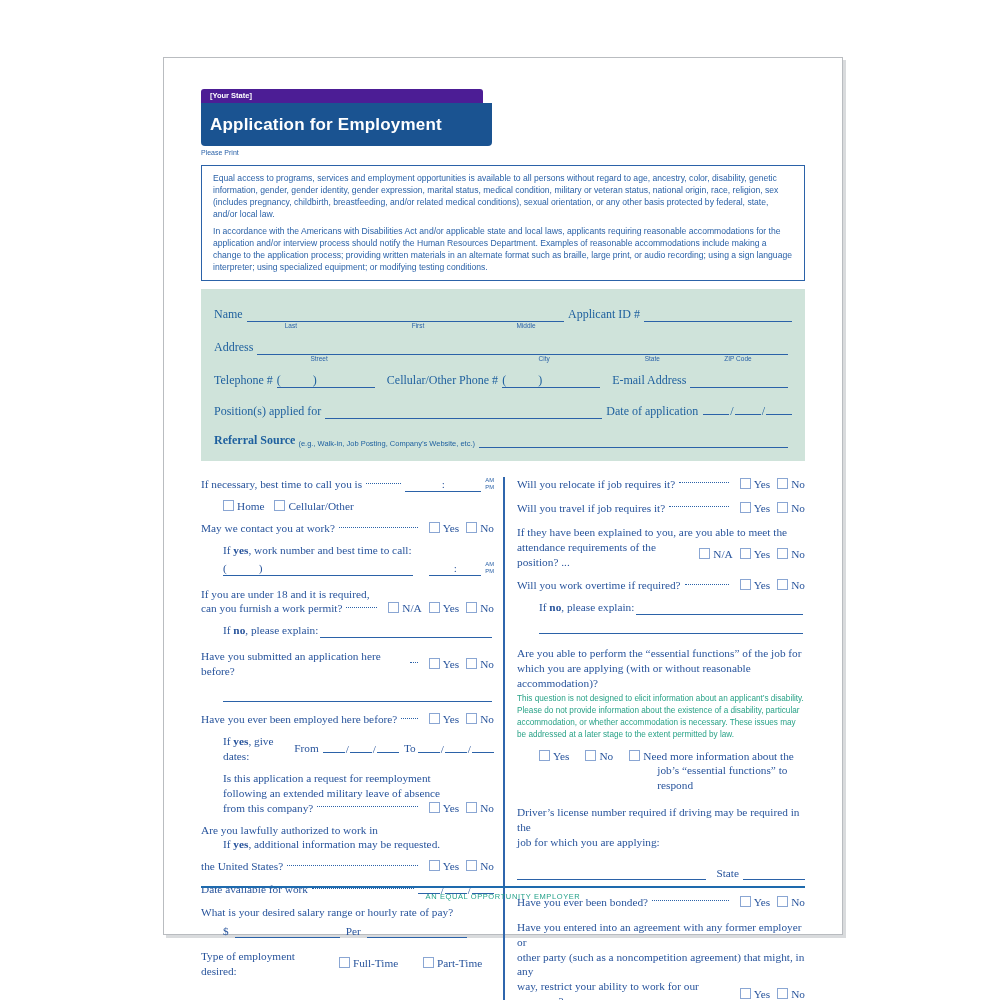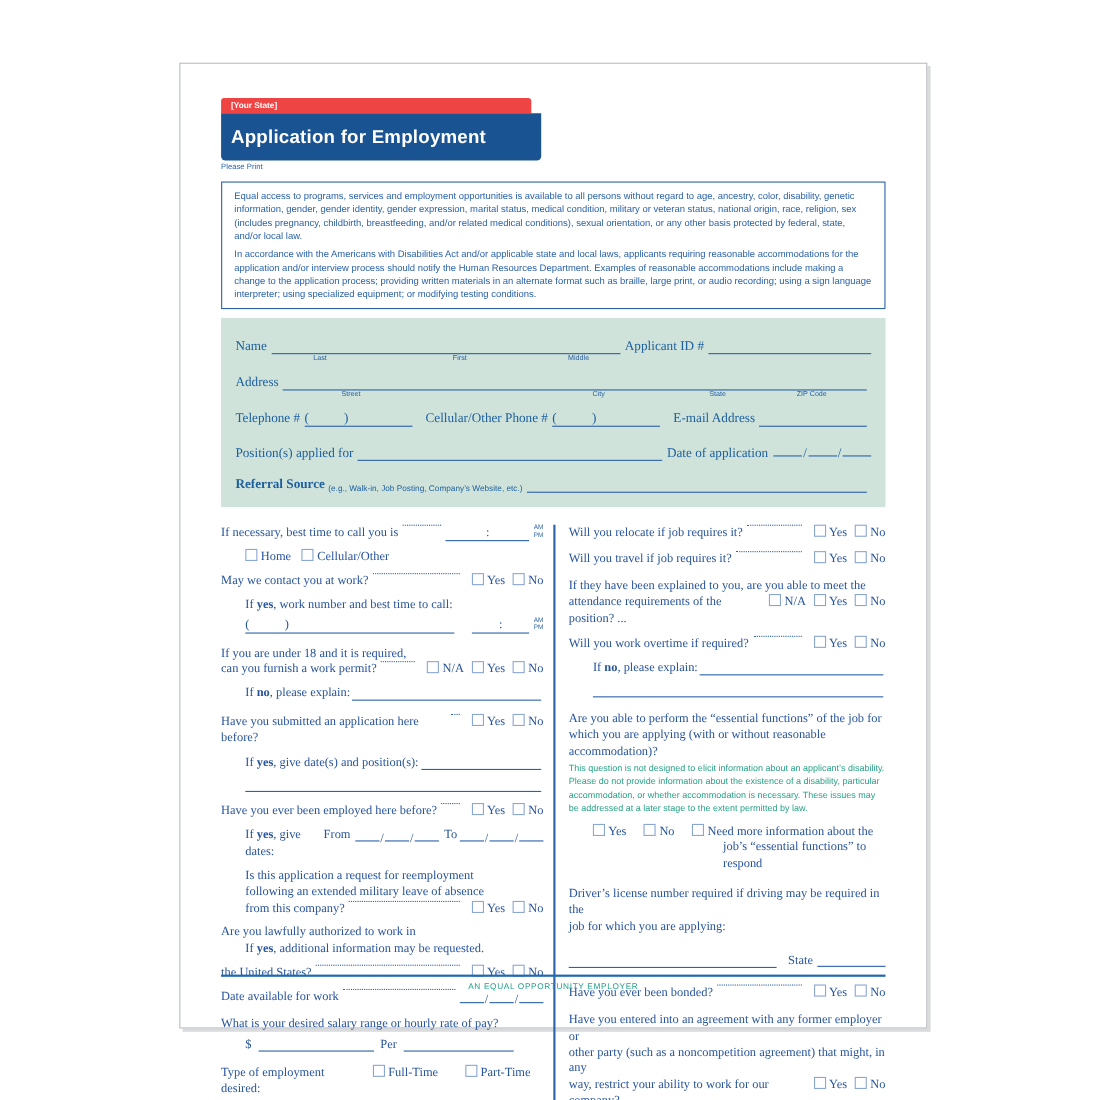--- a/index.html
+++ b/index.html
@@ -1,21 +1,21 @@
 <!DOCTYPE html>
 <html><head>
 <meta charset="utf-8">
 <style>
   html,body{margin:0;padding:0;background:#ffffff;}
   body{width:1000px;height:1000px;position:relative;font-family:"Liberation Serif",serif;}
   .sheet{position:absolute;left:163px;top:57px;width:680px;height:878px;background:#fff;
          border:1px solid #b9bcc0;box-shadow:3px 3px 0 0 #d9dbdd;box-sizing:border-box;
          padding:31px 37px 0 37px;}
   
-  .tab{width:282px;height:14px;background:#ef4444;border-radius:3px 3px 0 0;
+  .tab{width:282px;height:14px;background:#4c1d95;border-radius:3px 3px 0 0;
        color:#fff;font:bold 7.5px/14px "Liberation Sans",sans-serif;padding-left:9px;box-sizing:border-box;}
   .titlebar{width:291px;height:43px;background:#1a5391;border-radius:0 0 4px 4px;
             display:flex;align-items:center;box-sizing:border-box;padding-left:9px;}
   .titlebar .t{color:#fff;font:bold 17px "Liberation Sans",sans-serif;letter-spacing:.2px;}
   .printnote{font:7px "Liberation Sans",sans-serif;color:#2b62a8;margin-top:3px;}
   
   .notice{margin-top:9px;border:1.5px solid #2b62a8;padding:7px 9px 6px 11px;
           font:8.6px/1.38 "Liberation Sans",sans-serif;color:#2b62a8;}
   .notice p{margin:0 0 6px 0;}
   .notice p:last-child{margin-bottom:0;}
@@ -32,21 +32,21 @@
   .ppgap{width:32px;}
   .mt18{margin-top:18px;} .mt14{margin-top:14px;}
   .bold{font-weight:bold;}
   .hint{font:7.5px "Liberation Sans",sans-serif;color:#1d5f9e;margin-left:3px;}
   
   .cols{display:flex;margin-top:16px;min-height:449px;color:#28549c;font-size:11.3px;line-height:1.32;}
   .col{width:50%;box-sizing:border-box;}
   .col-l{padding-right:9px;}
   .col-r{border-left:2px solid #2f66ad;padding-left:12px;}
   .q{margin-bottom:7px;}
-  .row{display:flex;align-items:flex-start;}
+  .row{display:flex;align-items:center;}
   .lead{flex:1;border-bottom:1.6px dotted #2b62a8;margin:0 4px 3px 4px;min-width:8px;}
   .cb{display:inline-block;width:9px;height:9px;border:1px solid #8aa6d3;background:#fff;
       margin-right:3px;vertical-align:-1px;}
   .opt{white-space:nowrap;margin-left:7px;}
   .opt:first-child{margin-left:0;font-family:Liberation Serif, serif;}
   .ind{margin-left:22px;}
   .tb{display:inline-block;width:76px;border-bottom:1px solid #2b62a8;text-align:center;height:14px;}
   .tb2{display:inline-block;width:52px;border-bottom:1px solid #2b62a8;text-align:center;height:14px;}
   .ampm{display:inline-flex;flex-direction:column;font:5.8px/1.25 "Liberation Sans",sans-serif;
         color:#2b62a8;margin-left:4px;margin-bottom:1px;}
@@ -203,24 +203,20 @@
         <span class="fillu"></span>
       </div>
 
       <div class="q row" style="margin-top:11px">
         <span>Have you submitted an application here before?</span>
         <span class="lead"></span>
         <span class="opt"><span class="cb"></span><span>Yes</span></span>
         <span class="opt"><span class="cb"></span><span>No</span></span>
       </div>
 
-      <div class="q ind row" style="margin-top:4px;margin-bottom:0">
-        <span><span>If </span><b>yes</b><span>, give date(s) and position(s):</span></span>
-        <span class="fillu"></span>
-      </div>
       <div class="wline"></div>
 
       <div class="q row">
         <span>Have you ever been employed here before?</span>
         <span class="lead"></span>
         <span class="opt"><span class="cb"></span><span>Yes</span></span>
         <span class="opt"><span class="cb"></span><span>No</span></span>
       </div>
 
       <div class="q ind row">

